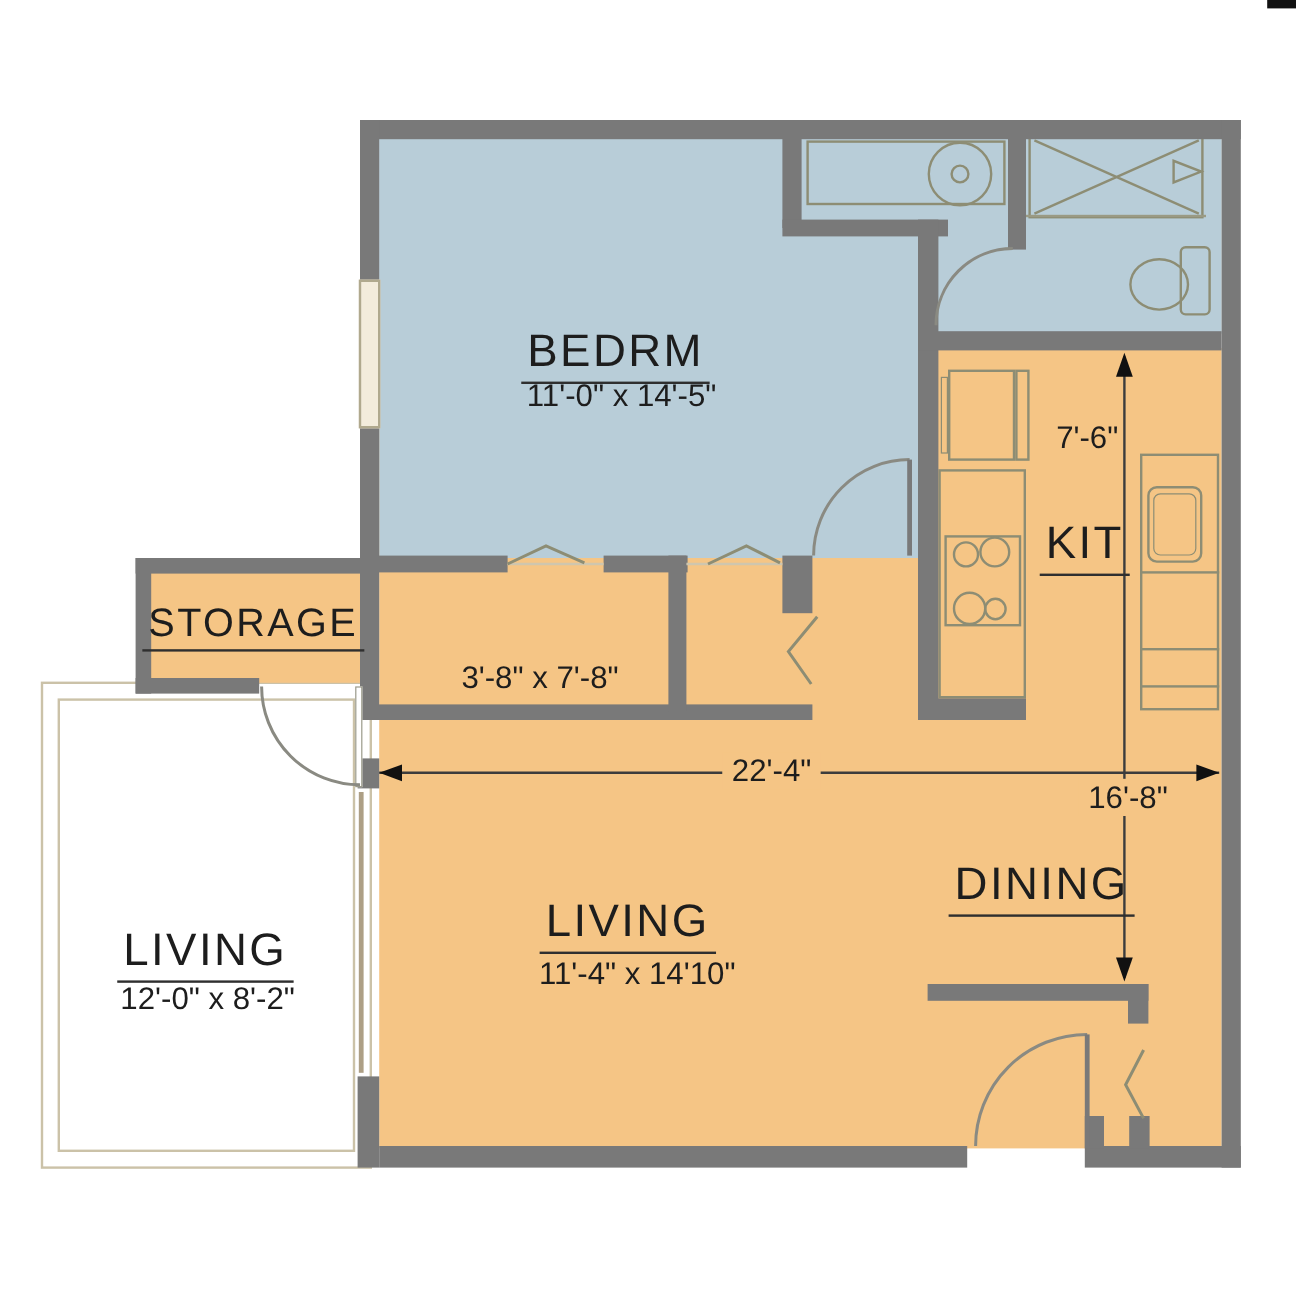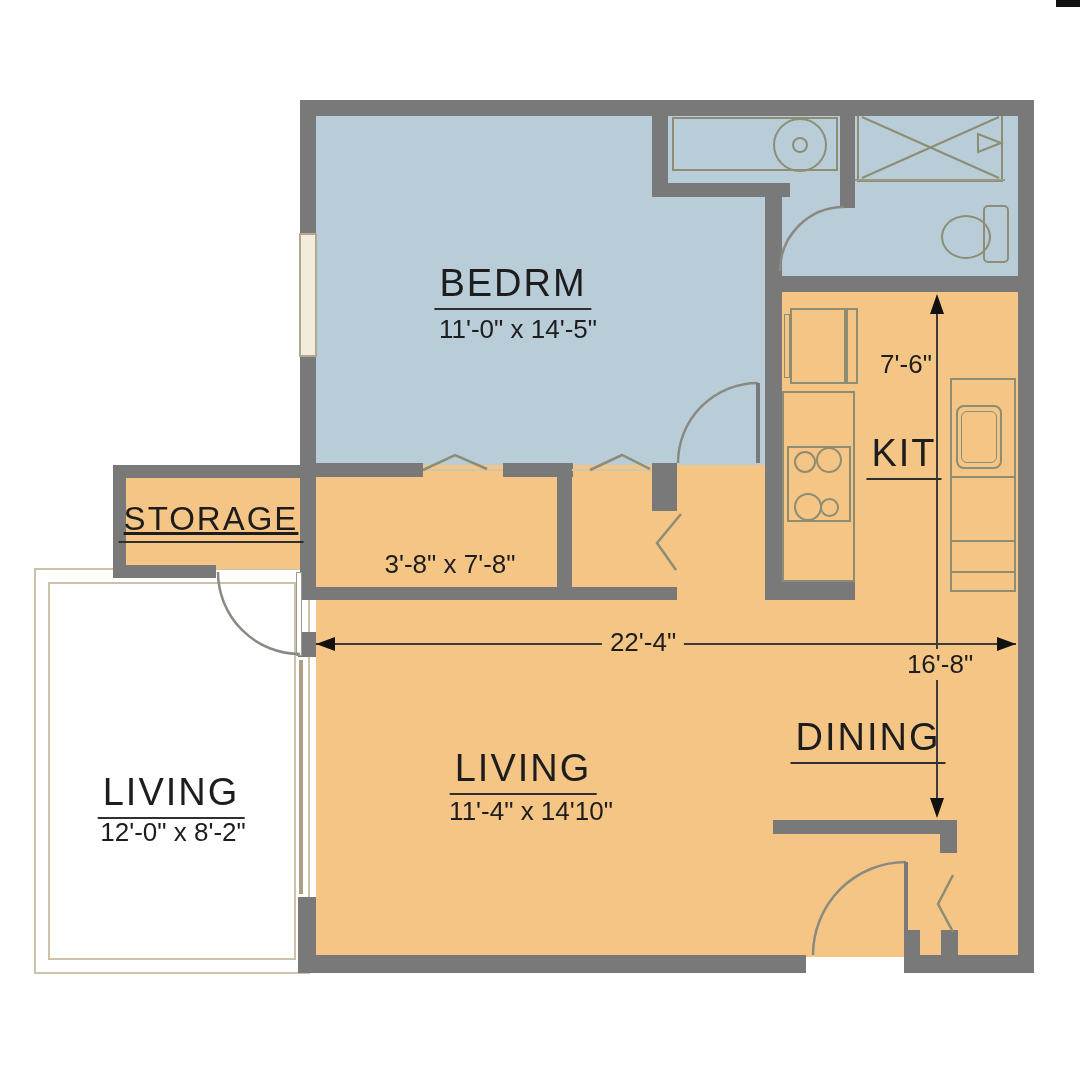--- a/index.html
+++ b/index.html
@@ -119,24 +119,24 @@
       <path d="M937,297 V815"></path>
     </g>
     <g fill="#111" stroke="none">
       <polygon points="316,644 335,637 335,651"></polygon>
       <polygon points="1016,644 997,637 997,651"></polygon>
       <polygon points="937,294 930,314 944,314"></polygon>
       <polygon points="937,818 930,798 944,798"></polygon>
     </g>
   </svg>
 
-  <div class="room-label" style="left:513px;top:262px;">BEDRM</div>
+  <div class="room-label" style="left:513px;top:272px;">BEDRM</div>
   <div class="dim-label" style="left:518px;top:314px;">11'-0" x 14'-5"</div>
 
-  <div class="room-label sm-label" style="left:211px;top:500px;text-decoration:underline;">STORAGE</div>
+  <div class="room-label sm-label" style="left:211px;top:500px;">STORAGE</div>
   <div class="dim-label" style="left:450px;top:549px;">3'-8" x  7'-8"</div>
 
   <div class="room-label" style="left:904px;top:432px;">KIT</div>
   <div class="dim-label" style="left:906px;top:349px;">7'-6"</div>
 
   <div class="dim-label bg-warm" style="left:643px;top:627px;">22'-4"</div>
   <div class="dim-label bg-warm" style="left:940px;top:649px;">16'-8"</div>
 
   <div class="room-label" style="left:868px;top:716px;">DINING</div>
 

